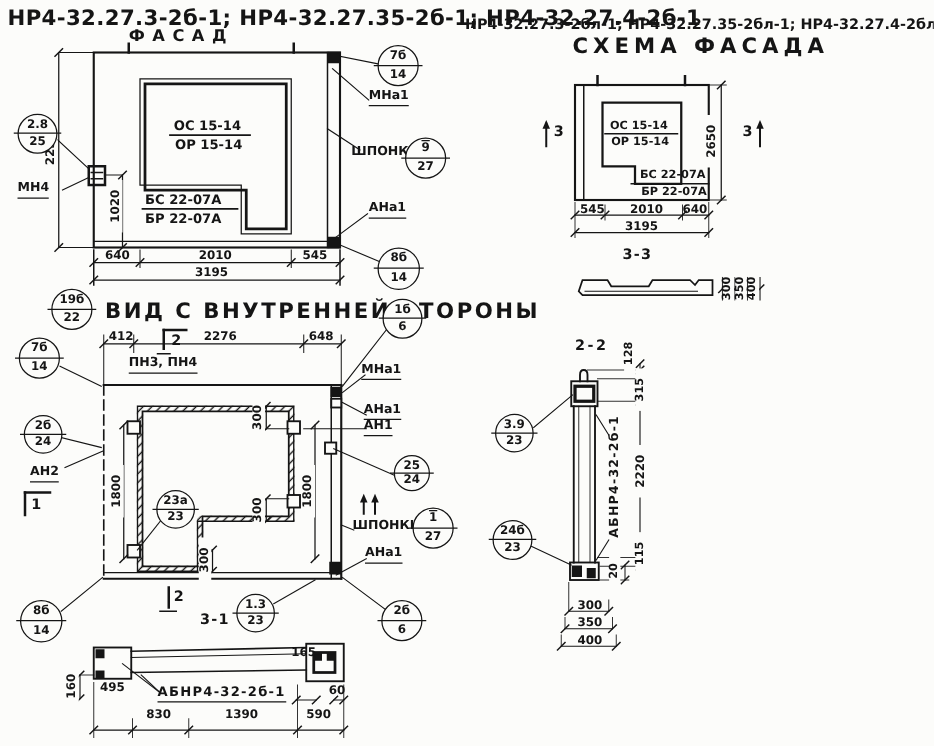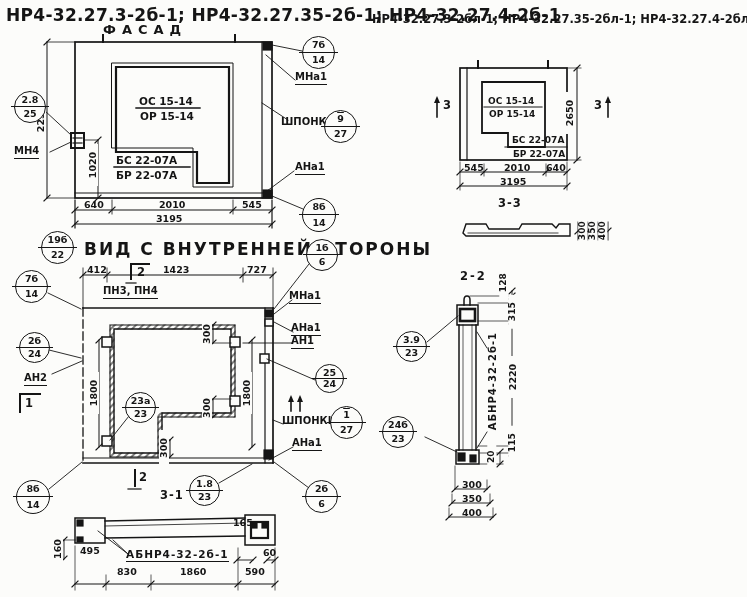--- a/index.html
+++ b/index.html
@@ -296,40 +296,41 @@
         <path d="M490,520 L496,514"></path>
 
     <line x1="427" y1="342" x2="458" y2="316" stroke-width=".9"></line>
     <line x1="425" y1="437" x2="457" y2="452" stroke-width=".9"></line>
   </g>
 </svg>
 
 <span class="lbl ttl" style="left:6px;top:7px">НР4-32.27.3-2б-1; НР4-32.27.35-2б-1; НР4-32.27.4-2б-1</span>
 <span class="lbl ttl big" style="left:103px;top:23px;letter-spacing:6px">ФАСАД</span>
 <span class="lbl" style="left:372px;top:13px;font-size:11.5px">НР4-32.27.3-2бл-1; НР4-32.27.35-2бл-1; НР4-32.27.4-2бл-1</span>
+<span class="lbl ttl" style="left:458px;top:29px;letter-spacing:4px">СХЕМА ФАСАДА</span>
 <span class="lbl ttl" style="left:84px;top:241px;letter-spacing:2px">ВИД С ВНУТРЕННЕЙ СТОРОНЫ</span>
 
 <span class="lbl" style="left:139px;top:96px;font-size:10.5px">ОС 15-14</span>
 <span class="lbl" style="left:140px;top:111px;font-size:10.5px">ОР 15-14</span>
 <span class="lbl" style="left:116px;top:155px;font-size:10.5px">БС 22-07А</span>
 <span class="lbl" style="left:116px;top:170px;font-size:10.5px">БР 22-07А</span>
 <span class="lbl u" style="left:14px;top:146px">МН4</span>
 <span class="lbl u" style="left:295px;top:72px">МНа1</span>
 <span class="lbl" style="left:281px;top:117px">ШПОНКИ</span>
 <span class="lbl u" style="left:295px;top:162px">АНа1</span>
 <span class="lbl dim rot" style="left:20px;top:114px;width:40px">2250</span>
 <span class="lbl dim rot" style="left:72px;top:160px;width:40px">1020</span>
 <span class="lbl dim" style="left:84px;top:200px">640</span>
 <span class="lbl dim" style="left:159px;top:200px">2010</span>
 <span class="lbl dim" style="left:242px;top:200px">545</span>
 <span class="lbl dim" style="left:156px;top:214px">3195</span>
 
 <span class="lbl dim" style="left:87px;top:265px">412</span>
-<span class="lbl dim" style="left:163px;top:265px">1423</span>
-<span class="lbl dim" style="left:247px;top:265px">727</span>
+<span class="lbl dim" style="left:163px;top:265px">2276</span>
+<span class="lbl dim" style="left:247px;top:265px">648</span>
 <span class="lbl u" style="left:103px;top:286px">ПН3, ПН4</span>
 <span class="lbl mk" style="left:137px;top:266px">2</span>
 <span class="lbl mk" style="left:25px;top:397px">1</span>
 <span class="lbl mk" style="left:139px;top:471px">2</span>
 <span class="lbl dim rot" style="left:73px;top:388px;width:40px">1800</span>
 <span class="lbl dim rot" style="left:226px;top:388px;width:40px">1800</span>
 <span class="lbl dim rot" style="left:189px;top:329px;width:34px">300</span>
 <span class="lbl dim rot" style="left:189px;top:403px;width:34px">300</span>
 <span class="lbl dim rot" style="left:146px;top:443px;width:34px">300</span>
 <span class="lbl u" style="left:289px;top:291px">МНа1</span>
@@ -337,21 +338,21 @@
 <span class="lbl u" style="left:291px;top:336px">АН1</span>
 <span class="lbl" style="left:282px;top:416px">ШПОНКИ</span>
 <span class="lbl u" style="left:292px;top:438px">АНа1</span>
 <span class="lbl u" style="left:24px;top:373px">АН2</span>
 <span class="lbl mk" style="left:160px;top:489px;letter-spacing:1px">3-1</span>
 
 <span class="lbl u" style="left:126px;top:549px;font-size:10.5px;letter-spacing:1px">АБНР4-32-2б-1</span>
 <span class="lbl dim rot" style="left:40px;top:544px;width:34px">160</span>
 <span class="lbl dim" style="left:80px;top:546px">495</span>
 <span class="lbl dim" style="left:117px;top:567px">830</span>
-<span class="lbl dim" style="left:180px;top:567px">1860</span>
+<span class="lbl dim" style="left:180px;top:567px">1390</span>
 <span class="lbl dim" style="left:245px;top:567px">590</span>
 <span class="lbl dim" style="left:233px;top:518px">165</span>
 <span class="lbl dim" style="left:263px;top:548px">60</span>
 
 <span class="lbl sm" style="left:488px;top:97px">ОС 15-14</span>
 <span class="lbl sm" style="left:489px;top:110px">ОР 15-14</span>
 <span class="lbl sm" style="left:512px;top:136px">БС 22-07А</span>
 <span class="lbl sm" style="left:513px;top:150px">БР 22-07А</span>
 <span class="lbl dim rot" style="left:549px;top:108px;width:40px">2650</span>
 <span class="lbl mk" style="left:443px;top:99px">3</span>
@@ -418,29 +419,29 @@
 </div>
 <div class="balloon ov" style="left:330px;top:406px;width:33px;height:33px">
   <span class="bt">1</span>
   <span class="bb">27</span>
 </div>
 <div class="balloon" style="left:125px;top:392px;width:31px;height:31px">
   <span class="bt">23а</span>
   <span class="bb">23</span>
 </div>
 <div class="balloon" style="left:189px;top:475px;width:31px;height:31px">
-  <span class="bt">1.8</span>
+  <span class="bt">1.3</span>
   <span class="bb">23</span>
 </div>
 <div class="balloon" style="left:305px;top:480px;width:33px;height:33px">
   <span class="bt">2б</span>
   <span class="bb">6</span>
 </div>
 <div class="balloon" style="left:396px;top:331px;width:31px;height:31px">
   <span class="bt">3.9</span>
   <span class="bb">23</span>
 </div>
-<div class="balloon" style="left:382px;top:416px;width:32px;height:32px">
+<div class="balloon" style="left:394px;top:416px;width:32px;height:32px">
   <span class="bt">24б</span>
   <span class="bb">23</span>
 </div>
 
 </div>
 
 </body></html>

